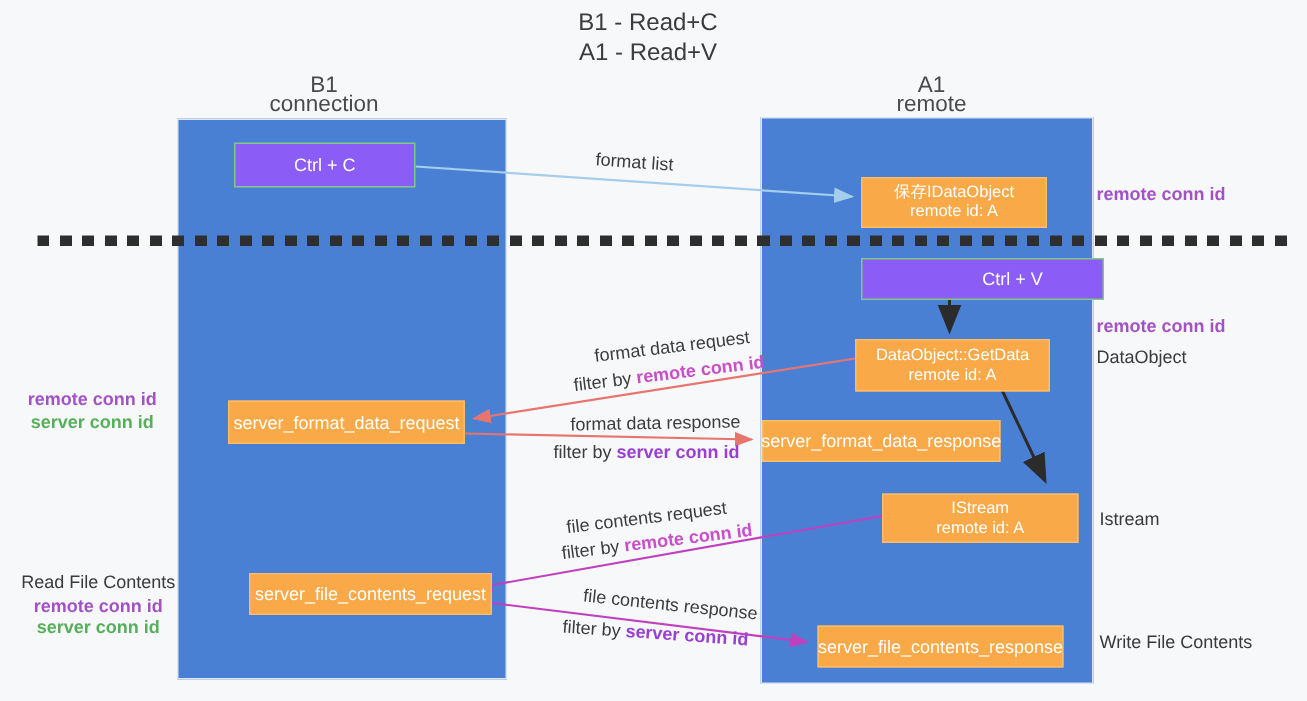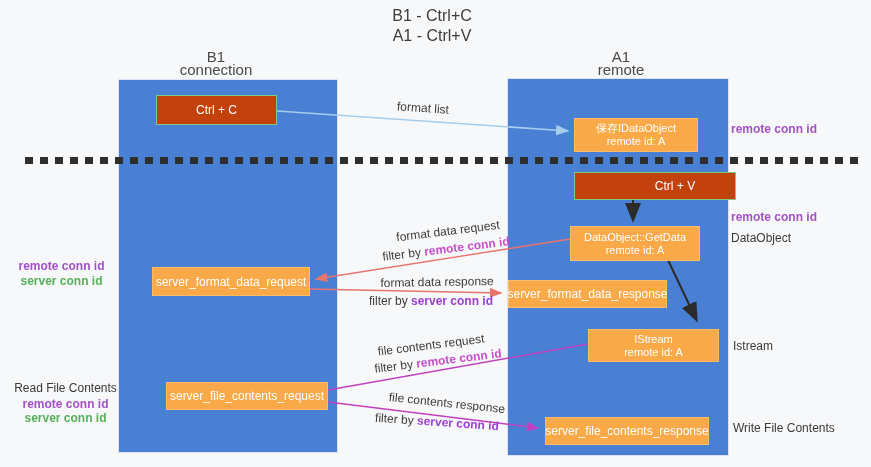--- a/index.html
+++ b/index.html
@@ -13,21 +13,21 @@
   .hdr-right{left:561px;top:50px;}
   .col{position:absolute;background:#4a80d4;border:1px solid #dbe3f4;}
   .col-left{left:118px;top:79px;width:218px;height:372px;}
   .col-right{left:507px;top:78px;width:220px;height:376px;}
   .dashline{position:absolute;left:25px;top:157px;width:838px;height:7px;
             background:repeating-linear-gradient(to right,#2e2e2e 0 8px,transparent 8px 15px);}
   .node{position:absolute;display:flex;flex-direction:column;align-items:center;
         justify-content:center;color:#fff;text-align:center;font-size:12px;line-height:14px;}
   .node.small{font-size:11px;line-height:13px;}
   .orange{background:#f9a947;border:1px solid #fbbc6a;}
-  .green{background:#c2410c;border:1px solid #7fca81;}
+  .green{background:#8b5cf6;border:1px solid #7fca81;}
   .n-ctrlc{left:156px;top:95px;width:119px;height:28px;}
   .n-saveobj{left:574px;top:118px;width:122px;height:32px;}
   .n-ctrlv{left:574px;top:172px;width:120px;height:26px;padding-left:40px;}
   .n-getdata{left:570px;top:226px;width:128px;height:33px;}
   .n-fmtreq{left:152px;top:267px;width:156px;height:27px;}
   .n-fmtresp{left:508px;top:280px;width:157px;height:26px;}
   .n-istream{left:588px;top:329px;width:129px;height:31px;}
   .n-filereq{left:150px;top:382px;width:160px;height:26px;margin-left:16px;}
   .n-fileresp{left:545px;top:417px;width:162px;height:26px;}
   .side{position:absolute;font-size:12px;color:#3a3a3a;white-space:nowrap;}
@@ -55,22 +55,22 @@
   .e-fileresp{left:447px;top:403px;transform:translate(-50%,-50%) rotate(6deg);}
   .e-filerespf{left:437px;top:422px;transform:translate(-50%,-50%) rotate(4deg);}
   svg.arrows{position:absolute;left:0;top:0;pointer-events:none;}
 </style>
 </head>
 <body>
 
 <div id="canvas">
 
   <div class="title">
-    <div>B1 - Ctrl+C</div>
-    <div>A1 - Ctrl+V</div>
+    <div>B1 - Read+C</div>
+    <div>A1 - Read+V</div>
   </div>
 
   <div class="colhdr hdr-left">
     <div>B1</div>
     <div>connection</div>
   </div>
   <div class="colhdr hdr-right">
     <div>A1</div>
     <div>remote</div>
   </div>

